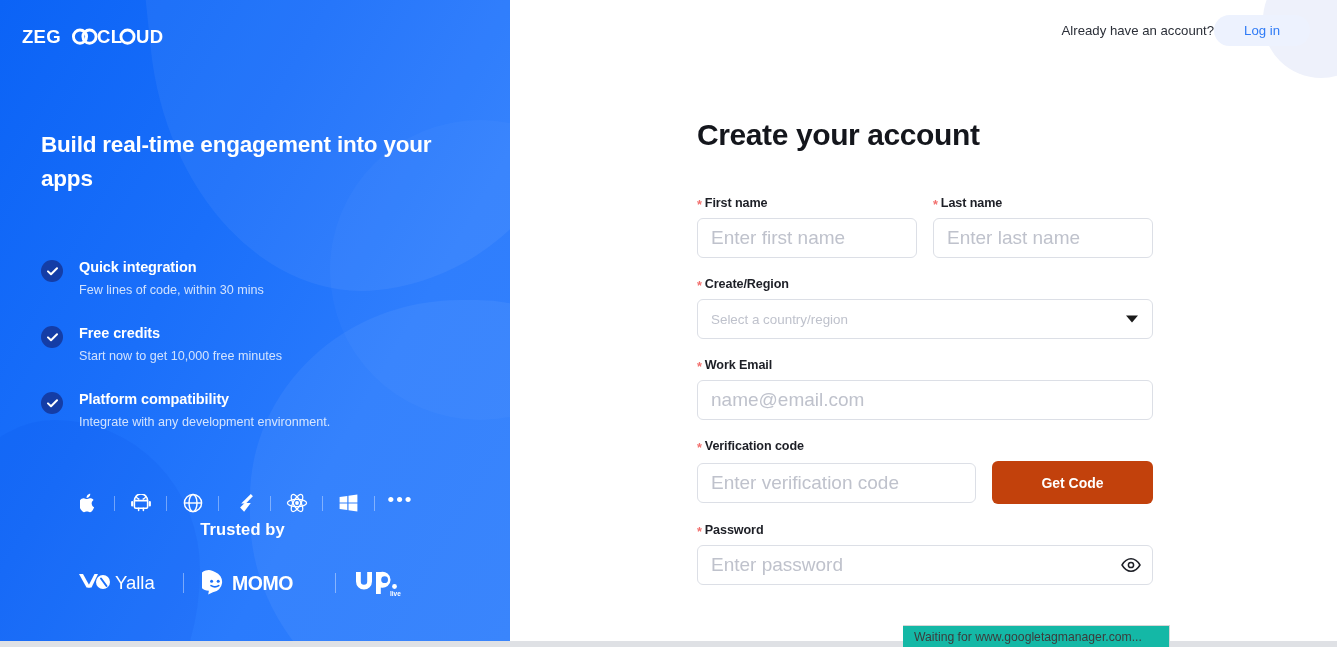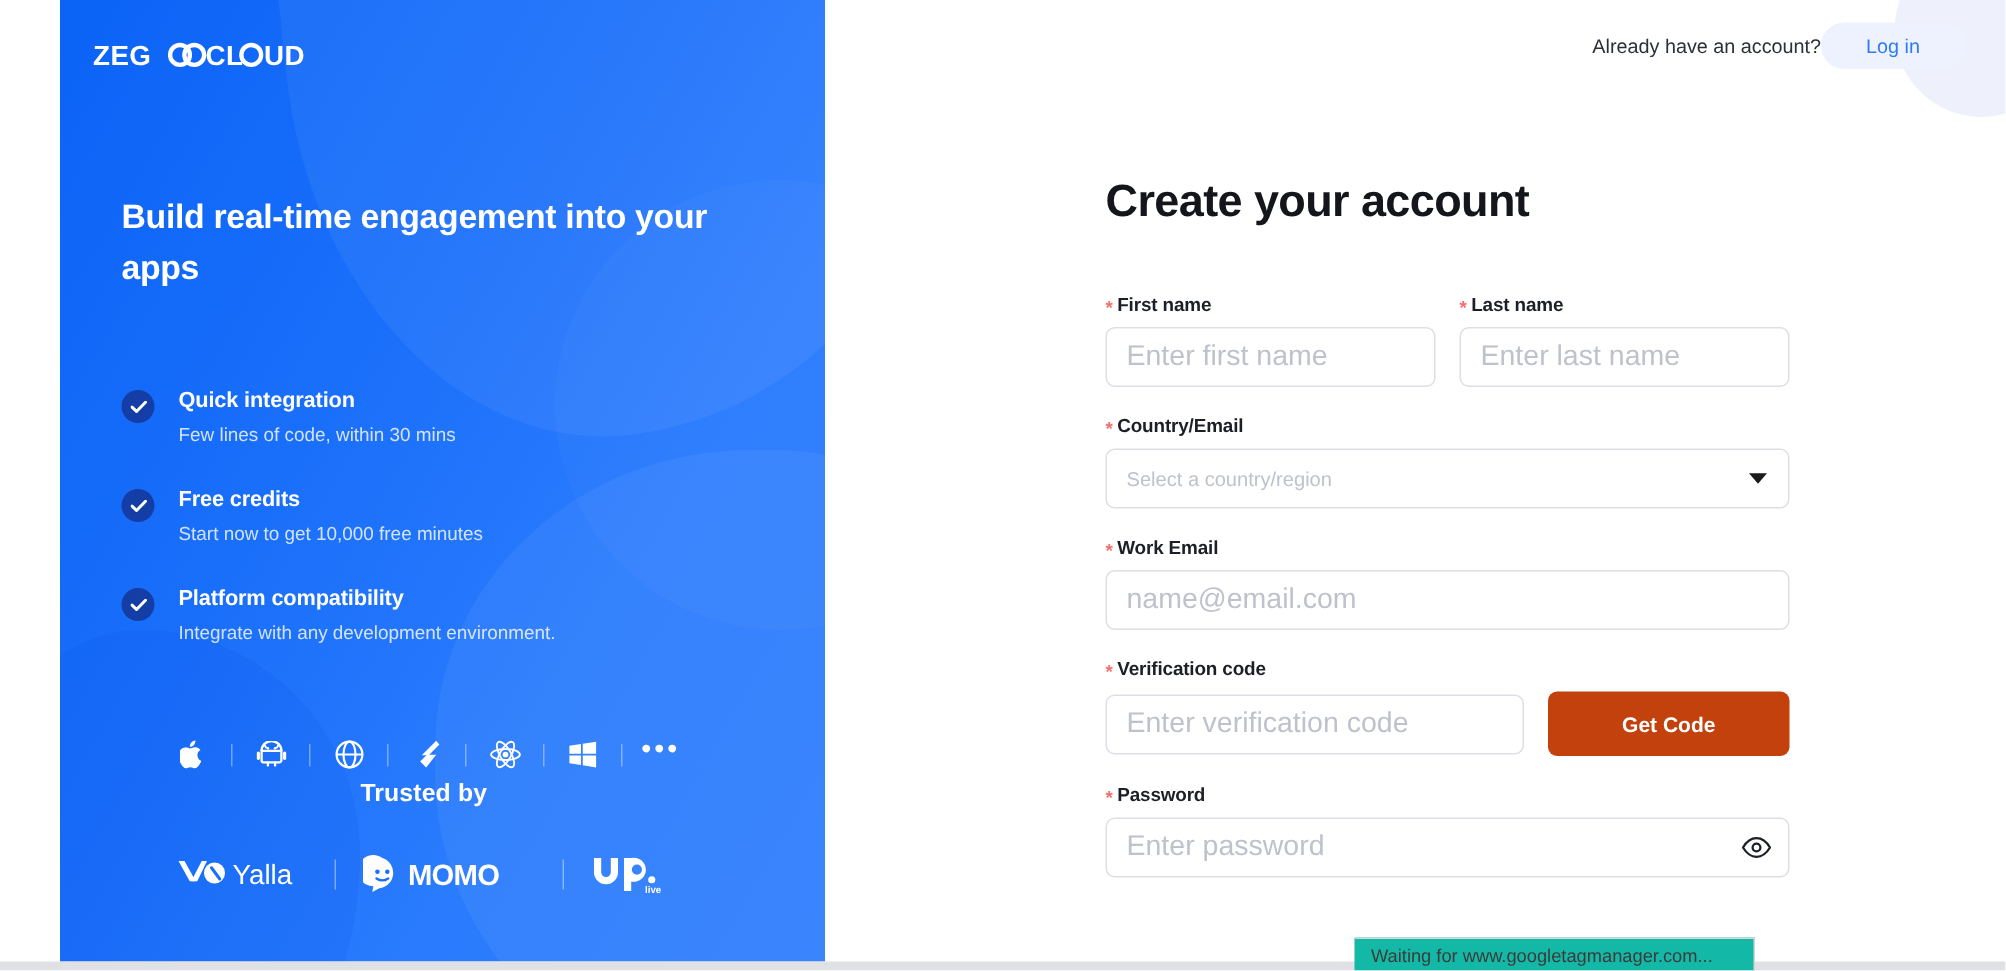--- a/index.html
+++ b/index.html
@@ -21,21 +21,20 @@
   }
 
   
   .left-panel {
     position: relative;
     width: 510px;
     height: 641px;
     flex: 0 0 510px;
     overflow: hidden;
     background: linear-gradient(120deg, #0b63f6 0%, #1a6ffa 38%, #2a7bfd 68%, #2f7efc 100%);
-    margin-left: 40px;
   }
 
   .blob {
     position: absolute;
     pointer-events: none;
     background: rgba(255,255,255,0.055);
   }
   .blob-a {
     width: 430px; height: 520px;
     left: 150px; top: -230px;
@@ -575,21 +574,21 @@
           </label>
           <div class="input-shell">
             <input class="txt" type="text" placeholder="Enter last name" style="">
           </div>
         </div>
 
       </div>
 
       <div class="field">
         <label class="label">
-          <span class="req">*</span><span>Country/Email</span>
+          <span class="req">*</span><span>Create/Region</span>
         </label>
         <div class="select-shell">
           <span class="select-text">Select a country/region</span>
           <span class="caret"></span>
         </div>
       </div>
 
       <div class="field">
         <label class="label">
           <span class="req">*</span><span>Work Email</span>

